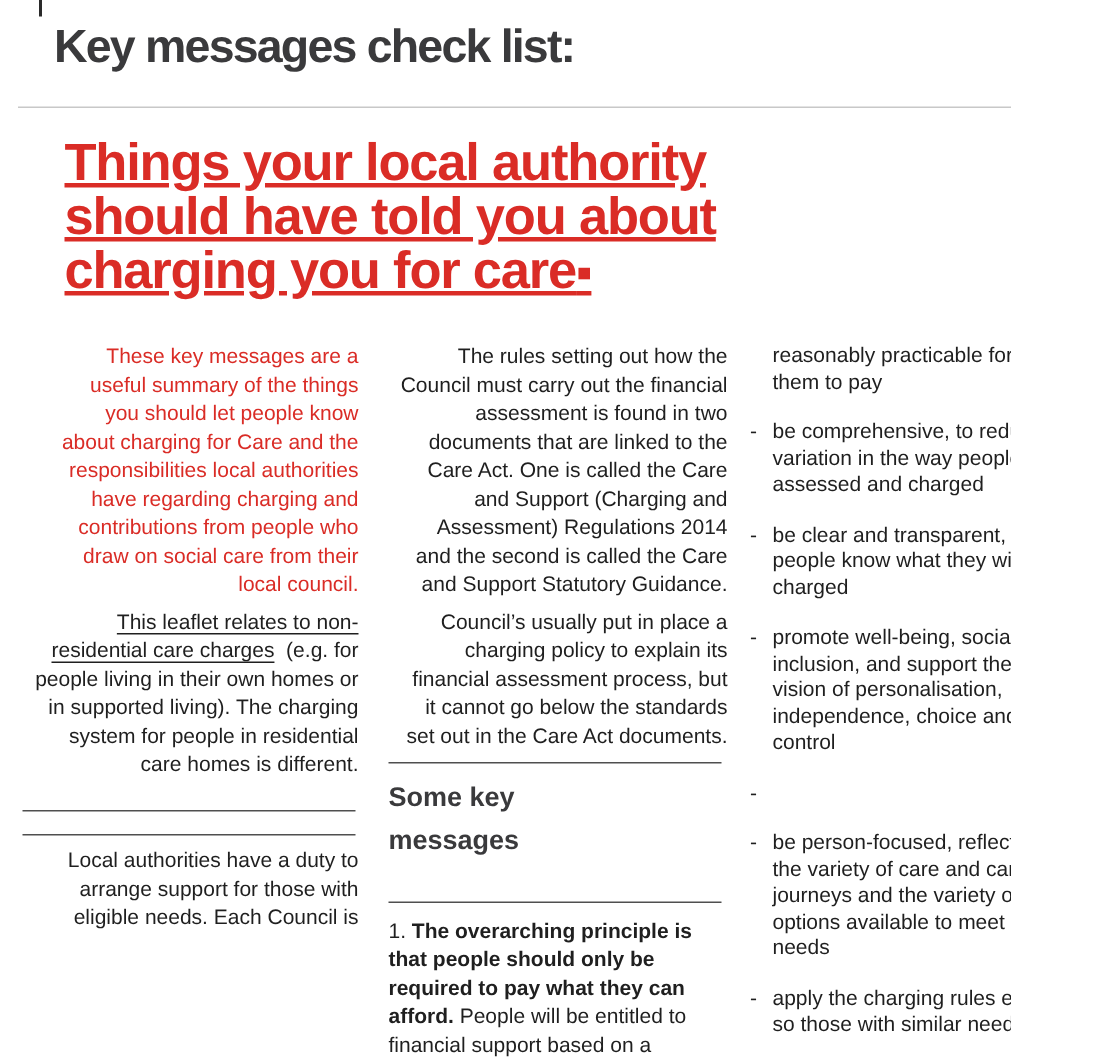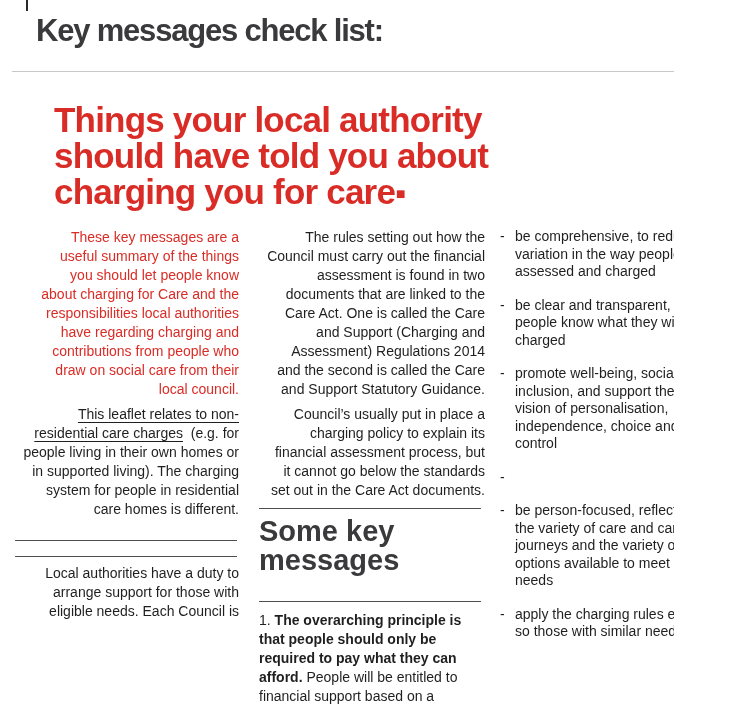--- a/index.html
+++ b/index.html
@@ -7,43 +7,43 @@
     position:relative;width:674px;height:709px;background:#ffffff;overflow:hidden;
     font-family:"Liberation Sans",sans-serif;color:#1f1f1f;
   }
   .crop-mark{position:absolute;left:26px;top:0;width:2px;height:11px;background:#2a2a2a;}
   .page-title{
     position:absolute;left:36px;top:13px;margin:0;
     font-size:31px;font-weight:700;letter-spacing:-1.2px;color:#3a3a3c;white-space:pre;
   }
   .title-rule{position:absolute;left:12px;top:71px;width:693px;height:1px;background:#c8c8c8;}
   .red-heading{
-    position:absolute;left:38px;top:86px;margin:16px;
+    position:absolute;left:38px;top:86px;margin:5px;
     font-size:35px;line-height:36px;font-weight:700;letter-spacing:-0.8px;
-    color:#da2c26;white-space:pre;
+    color:#da2c26;white-space:pre;text-decoration:underline;
   }
   .square-period{font-size:31px;}
   .col{position:absolute;top:228px;}
   .col-left{left:15px;width:224px;}
   .col-mid{left:259px;width:226px;}
   .col-right{left:500px;width:230px;}
   .para{margin:0;white-space:pre;font-size:14px;line-height:19px;color:#1f1f1f;text-align:right;}
   .red-text{color:#da2c26;}
   .underlined{text-decoration:underline;text-underline-offset:3px;}
   .mt6{margin-top:6px;}
   .rule-dark{height:1px;background:#4f4f4f;border:0;margin:0;}
   .col-left .rule-a{margin-top:21px;width:222px;}
   .col-left .rule-b{margin-top:15px;width:222px;}
   .col-mid .rule-a{margin-top:8px;width:222px;}
   .col-mid .rule-b{margin-top:26px;width:222px;}
   .section-heading{
     margin:8px 0 0 0;font-weight:700;color:#3a3a3c;white-space:pre;
   }
   .heading-law{font-size:21px;line-height:22px;}
-  .heading-msgs{font-size:29px;line-height:29px;}
+  .heading-msgs{font-size:18px;line-height:29px;}
   .body-after-rule{margin-top:7px;}
   .message{margin:9px 0 0 0;white-space:pre;font-size:14px;line-height:19px;}
   .message .bold{font-weight:700;}
   .bullet{display:flex;margin-top:16px;font-size:14px;line-height:17.5px;}
   .bullet:first-child{margin-top:0;}
   .bullet .marker{flex:0 0 15px;white-space:pre;}
   .bullet .btext{white-space:pre;}
 </style>
 </head>
 <body>
@@ -105,20 +105,25 @@
     <p class="message"><span>1. </span><span class="bold">The overarching principle is
 that people should only be
 required to pay what they can
 afford.</span><span> People will be entitled to
 financial support based on a
 means test and some will be</span></p>
   </div>
 
   <div class="col col-right">
     <div class="bullet">
+      <span class="marker"></span>
+      <span class="btext">reasonably practicable for
+them to pay</span>
+    </div>
+    <div class="bullet">
       <span class="marker">-</span>
       <span class="btext">be comprehensive, to reduce
 variation in the way people are
 assessed and charged</span>
     </div>
     <div class="bullet">
       <span class="marker">-</span>
       <span class="btext">be clear and transparent, so
 people know what they will be
 charged</span>

